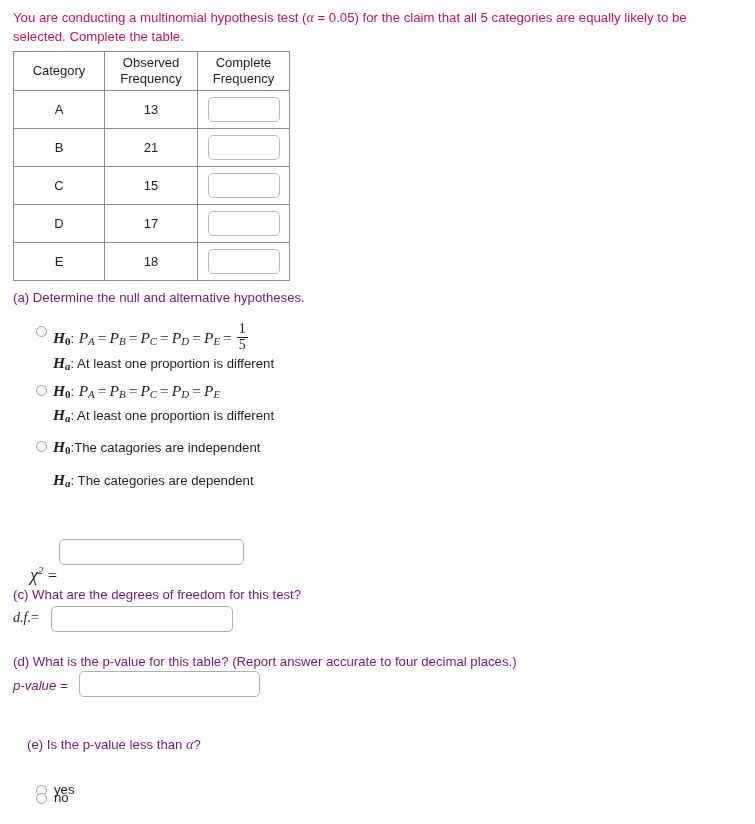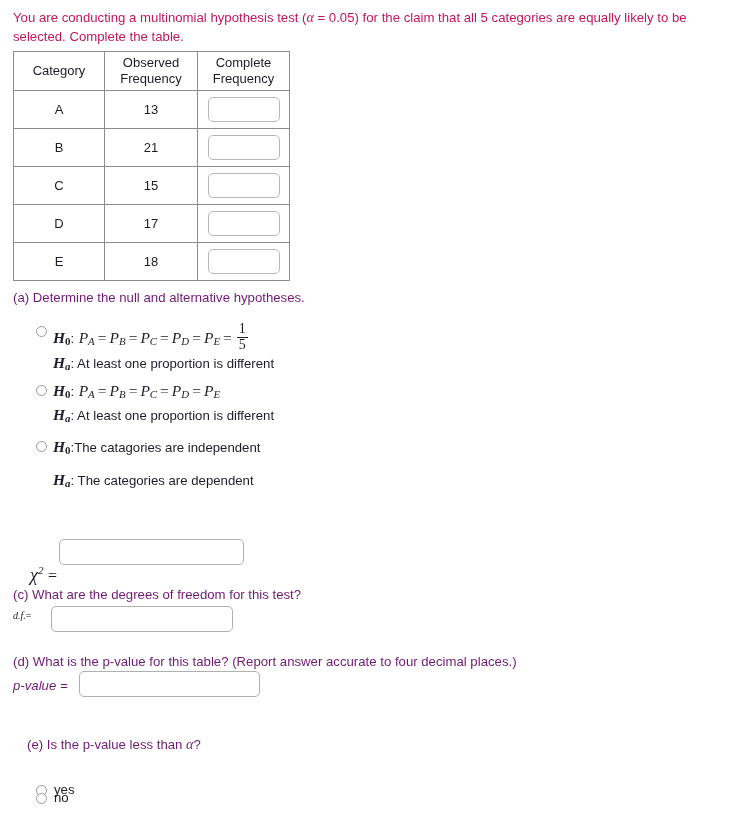--- a/index.html
+++ b/index.html
@@ -288,21 +288,21 @@
       <div class="mline" style="margin-top:10px;">
         <span class="mjx-b">H</span><span class="mjx-b sub">a</span><span class="plain">: The categories are dependent</span>
       </div>
     </div>
   </div>
 
   <div class="label-math" style="left:13px; top:564px; font-size:18px;margin-left:17px;"><span>χ</span><sup style="font-size:11px;">2</sup> <span style="font-style:normal; font-size:16px;">=</span></div>
   <input class="ans-input" style="left: 59px; top: 539px; width: 185px; height: 26px;" type="text" value="">
 
   <div class="qtext" style="left:13px; top:586px; width:600px;">(c) What are the degrees of freedom for this test?</div>
-  <div class="label-math" style="left:13px; top:610px; font-size:10px;"><span>d.f.</span><span style="font-style:normal;">=</span></div>
+  <div class="label-math" style="left:13px; top:610px; font-size:14px;"><span>d.f.</span><span style="font-style:normal;">=</span></div>
   <input class="ans-input" style="left: 51px; top: 606px; width: 182px; height: 26px;" type="text" value="">
 
   <div class="qtext" style="left:13px; top:653px; width:700px;">(d) What is the p-value for this table? (Report answer accurate to four decimal places.)</div>
   <div class="qtext" style="left:13px; top:677px;font-style:italic;">p-value =</div>
   <input class="ans-input" style="left: 79px; top: 671px; width: 181px; height: 26px;" type="text" value="">
 
   <div class="qtext" style="left:27px; top:736px;">
     <span>(e) Is the p-value less than </span><span class="alpha-math">α</span><span>?</span>
   </div>
 

